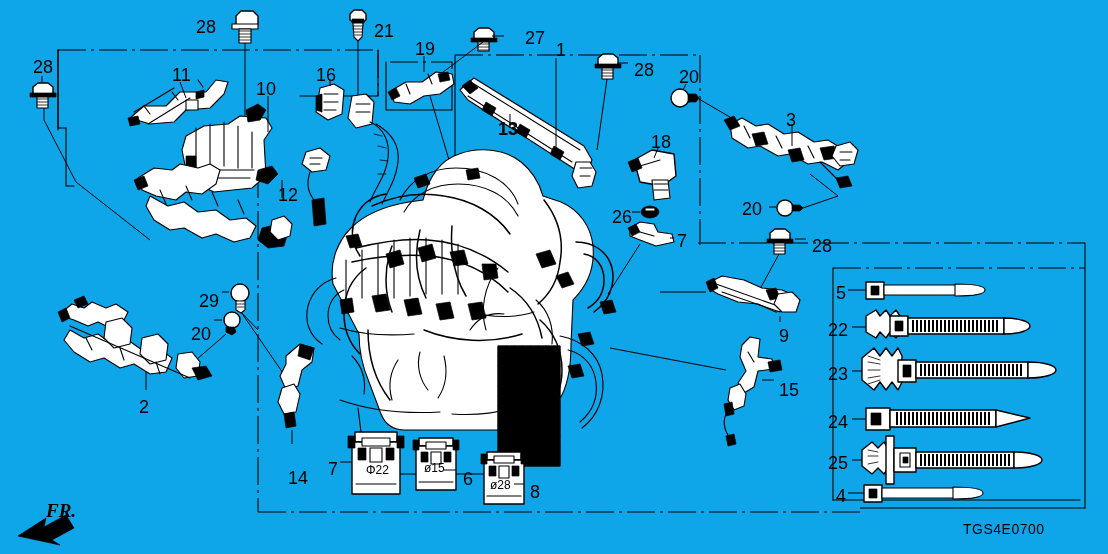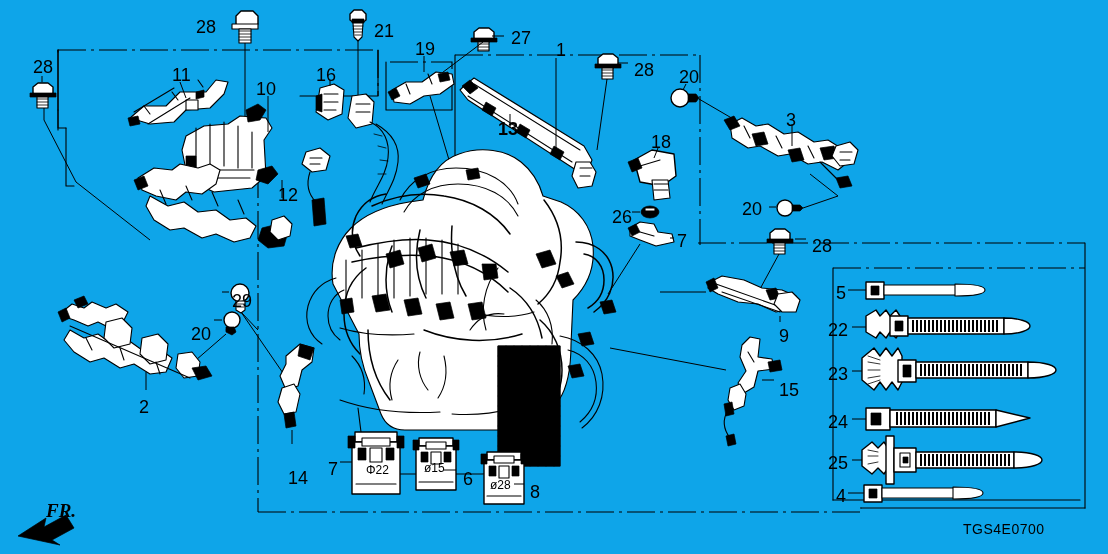--- a/index.html
+++ b/index.html
@@ -531,39 +531,39 @@
     </g>
 
     <g>
       <path class="f" d="M18 536 l28 -18 l-2 9 l22 -12 l8 13 l-22 12 l8 5 z" fill="#000"></path>
     </g>
   </svg>
 
   <div id="labels">
       <div class="lbl big" style="left: 196px; top: 18px;">28</div>
       <div class="lbl big" style="left: 374px; top: 22px;">21</div>
-      <div class="lbl big" style="left: 511px; top: 29px;">27</div>
+      <div class="lbl big" style="left: 525px; top: 29px;">27</div>
       <div class="lbl big" style="left: 415px; top: 40px;">19</div>
       <div class="lbl big" style="left: 556px; top: 41px;">1</div>
       <div class="lbl big" style="left: 634px; top: 61px;">28</div>
       <div class="lbl big" style="left: 679px; top: 68px;">20</div>
       <div class="lbl big" style="left: 33px; top: 58px;">28</div>
       <div class="lbl big" style="left: 172px; top: 66px;">11</div>
       <div class="lbl big" style="left: 256px; top: 80px;">10</div>
       <div class="lbl big" style="left: 316px; top: 66px;">16</div>
       <div class="lbl big" style="left: 498px; top: 120px; font-weight: bold;">13</div>
       <div class="lbl big" style="left: 786px; top: 111px;">3</div>
       <div class="lbl big" style="left: 651px; top: 133px;">18</div>
       <div class="lbl big" style="left: 278px; top: 186px;">12</div>
       <div class="lbl big" style="left: 612px; top: 208px;">26</div>
       <div class="lbl big" style="left: 742px; top: 200px;">20</div>
       <div class="lbl big" style="left: 677px; top: 232px;">7</div>
       <div class="lbl big" style="left: 812px; top: 237px;">28</div>
       <div class="lbl big" style="left: 836px; top: 284px;">5</div>
-      <div class="lbl big" style="left: 199px; top: 292px; margin-left: 33px;">29</div>
+      <div class="lbl big" style="left: 199px; top: 292px;">29</div>
       <div class="lbl big" style="left: 779px; top: 327px;">9</div>
       <div class="lbl big" style="left: 828px; top: 321px;">22</div>
       <div class="lbl big" style="left: 191px; top: 325px;">20</div>
       <div class="lbl big" style="left: 828px; top: 365px;">23</div>
       <div class="lbl big" style="left: 779px; top: 381px;">15</div>
       <div class="lbl big" style="left: 139px; top: 398px;">2</div>
       <div class="lbl big" style="left: 828px; top: 413px;">24</div>
       <div class="lbl big" style="left: 288px; top: 469px;">14</div>
       <div class="lbl big" style="left: 828px; top: 454px;">25</div>
       <div class="lbl big" style="left: 328px; top: 460px;">7</div>

